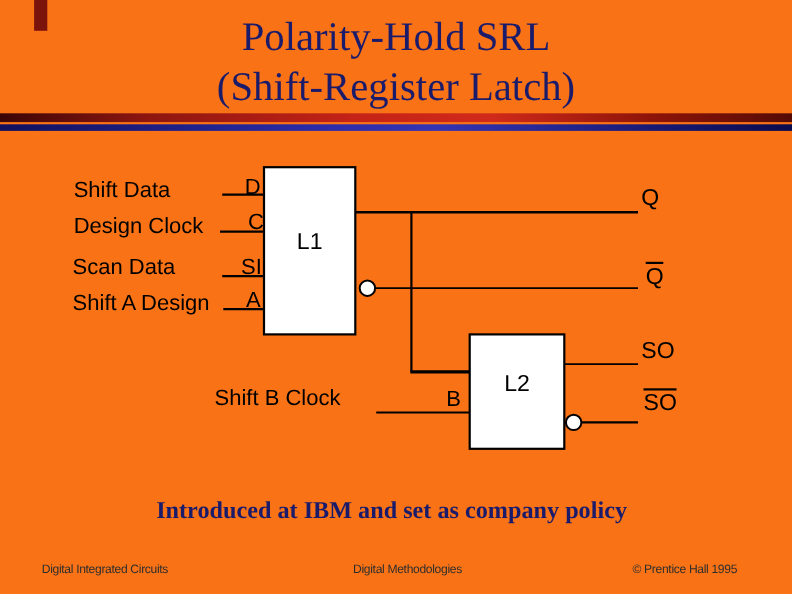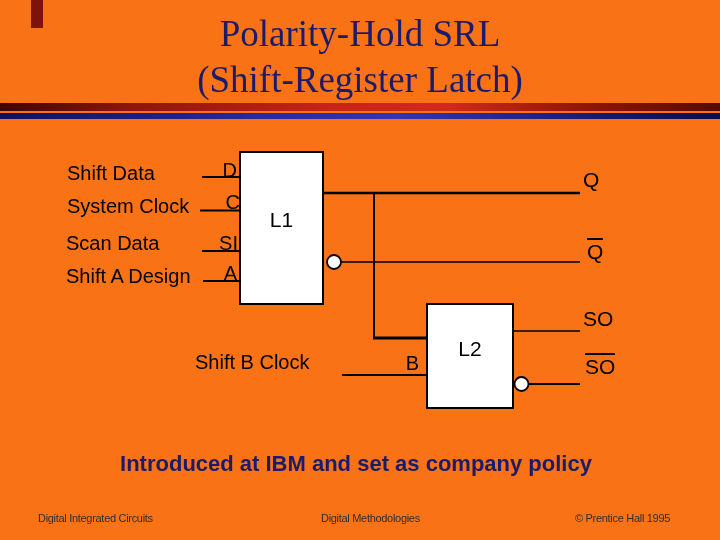--- a/index.html
+++ b/index.html
@@ -27,21 +27,21 @@
   .pin{position:absolute;font-size:20px;line-height:20px;color:#000;text-align:right;}
   .outlbl{position:absolute;font-size:21px;line-height:21px;color:#000;white-space:nowrap;}
   .latch-label{
     position:absolute;display:flex;align-items:center;justify-content:center;
     font-size:21px;color:#000;
   }
   .overbar{display:inline-block;border-top:2px solid #000;padding-top:2px;line-height:19px;}
   
   .note{
     position:absolute;left:0;top:451px;width:712px;text-align:center;
-    font-family:Liberation Sans, sans-serif;font-weight:700;
+    font-family:Liberation Serif, serif;font-weight:700;
     font-size:22px;color:#1b1b6b;
   }
   .footer-item{
     position:absolute;top:512px;font-size:11px;letter-spacing:-0.3px;
     color:#2e2e2e;white-space:nowrap;
   }
   .f-left{left:38px;}
   .f-center{left:321px;}
   .f-right{left:575px;}
 </style>
@@ -80,21 +80,21 @@
     <line x1="529" y1="254" x2="580" y2="254" stroke="#000" stroke-width="2.2"></line>
 
     <rect x="240" y="22" width="83" height="152" fill="#fff" stroke="#000" stroke-width="2"></rect>
     <rect x="427" y="174" width="86" height="104" fill="#fff" stroke="#000" stroke-width="2"></rect>
 
     <circle cx="334" cy="132" r="7" fill="#fff" stroke="#000" stroke-width="1.8"></circle>
     <circle cx="521.5" cy="254" r="7" fill="#fff" stroke="#000" stroke-width="1.8"></circle>
   </svg>
 
   <span class="lbl" style="left:67px;top:163px">Shift Data</span>
-  <span class="lbl" style="left:67px;top:196px">System Clock</span>
+  <span class="lbl" style="left:67px;top:196px">Design Clock</span>
   <span class="lbl" style="left:66px;top:233px">Scan Data</span>
   <span class="lbl" style="left:66px;top:266px">Shift A Design</span>
   <span class="lbl" style="left:195px;top:352px">Shift B Clock</span>
 
   <span class="pin" style="left:216px;top:160px;width:21px">D</span>
   <span class="pin" style="left:219px;top:192px;width:21px">C</span>
   <span class="pin" style="left:209px;top:233px;width:29px">SI</span>
   <span class="pin" style="left:216px;top:263px;width:21px">A</span>
   <span class="pin" style="left:398px;top:353px;width:21px">B</span>
 

